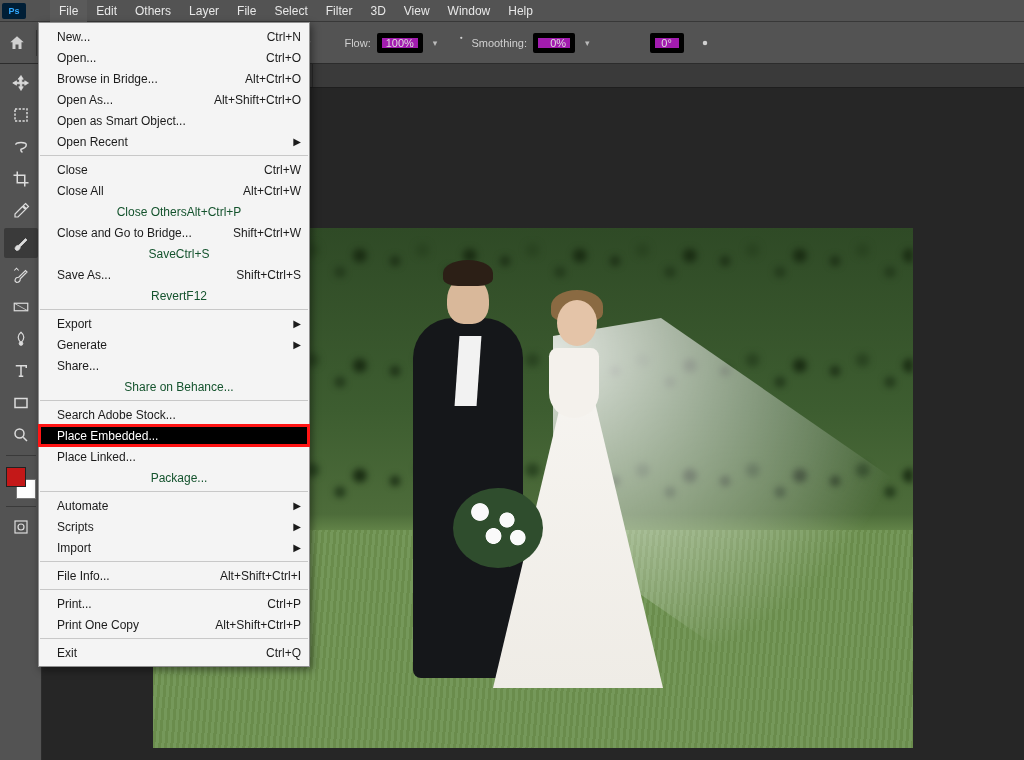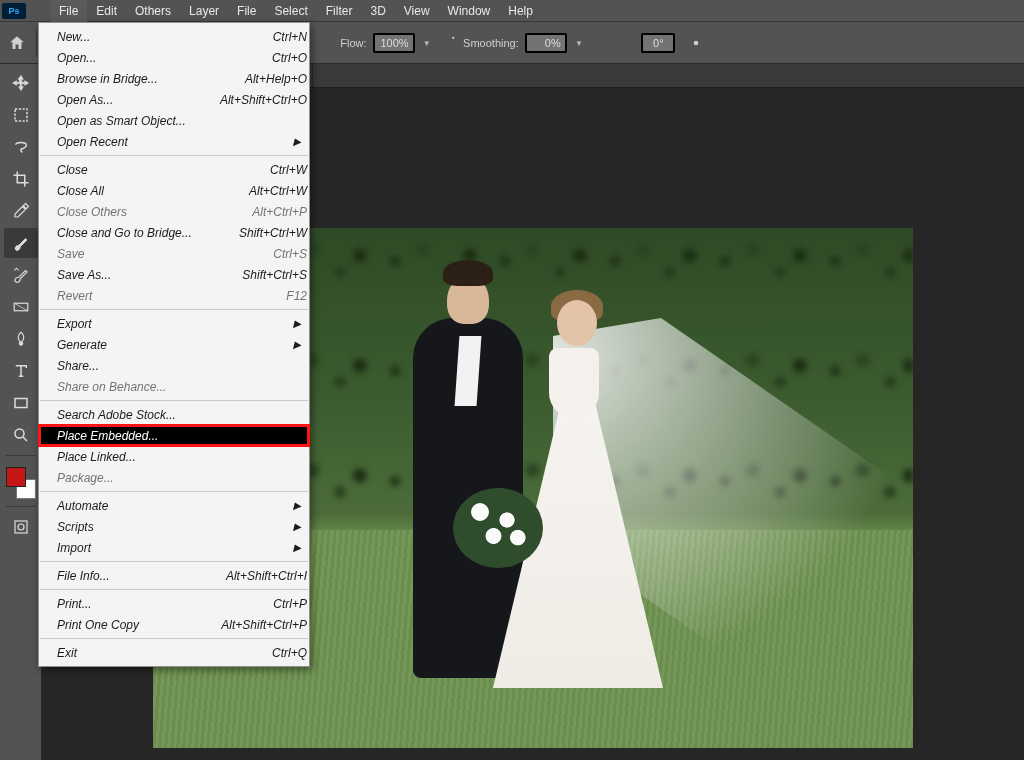--- a/index.html
+++ b/index.html
@@ -29,21 +29,21 @@
   .home-icon { width: 18px; height: 18px; fill: #d0d0d0; }
   .obar-sep { width: 1px; height: 26px; background: #383838; margin: 0 4px; }
   .obar-slot { width: 32px; height: 28px; }
   .obar-dd {
     display: flex; align-items: center; gap: 4px; background: #454545;
     border: 1px solid #333; border-radius: 2px; padding: 2px 6px; height: 22px;
   }
   .obar-dd .chev { font-size: 9px; color: #bbb; }
   .obar-label { }
   .obar-field {
-    background: #737373; border: 2px solid #000000; color: #ddd;
+    background: #a21caf; border: 5px solid #000000; color: #ddd;
     height: 20px; padding: 1px 4px; font-size: 11px; border-radius: 2px;
     display: inline-flex; align-items: center; min-width: 42px; justify-content: flex-end;
   }
   .obar-chev { font-size: 9px; color: #bbb; padding: 0 4px; }
   .obar-icon { width: 18px; height: 18px; fill: #d0d0d0; }
   .obar-gear { margin-left: 2px; }
   .angle-icon { width:18px; height:18px; }
 
   
   .tabstrip {
@@ -139,24 +139,24 @@
 
   
   .dropdown {
     position: absolute; left: 38px; top: 22px; width: 272px;
     background: #f4f4f4; border: 1px solid #909090;
     box-shadow: 2px 3px 8px rgba(0,0,0,.45);
     padding: 3px 0; z-index: 100;
   }
   .dd-item {
     display: flex; align-items: center; justify-content: space-between;
-    height: 21px; padding: 0 2px 0 18px; font-size: 12px; color: #1b1b1b;
-    cursor: pointer; position: relative; font-style: italic;
-  }
-  .dd-item.disabled { color: #737373; cursor: default; }
+    height: 21px; padding: 0 8px 0 18px; font-size: 12px; color: #1b1b1b;
+    cursor: pointer; position: relative;
+  }
+  .dd-item.disabled { color: #14532d; cursor: default; justify-content: center; }
   .dd-item.highlight { background: #000000; color: #fff; outline: 3px solid #ff1414; outline-offset: -2px; z-index: 2; }
   .dd-item .short { color: inherit; font-size: 12px; }
   .dd-item .arrow { position:absolute; right:8px; font-size:10px; }
   .dd-sep { height: 1px; background: #c8c8c8; margin: 3px 1px; }
 
 </style>
 </head>
 <body>
 
 <div class="menubar">
@@ -336,21 +336,21 @@
     <div class="dd-item">
       <span>New...</span>
       <span class="short">Ctrl+N</span>
     </div>
     <div class="dd-item">
       <span>Open...</span>
       <span class="short">Ctrl+O</span>
     </div>
     <div class="dd-item">
       <span>Browse in Bridge...</span>
-      <span class="short">Alt+Help+O</span>
+      <span class="short">Alt+Ctrl+O</span>
     </div>
     <div class="dd-item">
       <span>Open As...</span>
       <span class="short">Alt+Shift+Ctrl+O</span>
     </div>
     <div class="dd-item">
       <span>Open as Smart Object...</span>
     </div>
     <div class="dd-item">
       <span>Open Recent</span>

